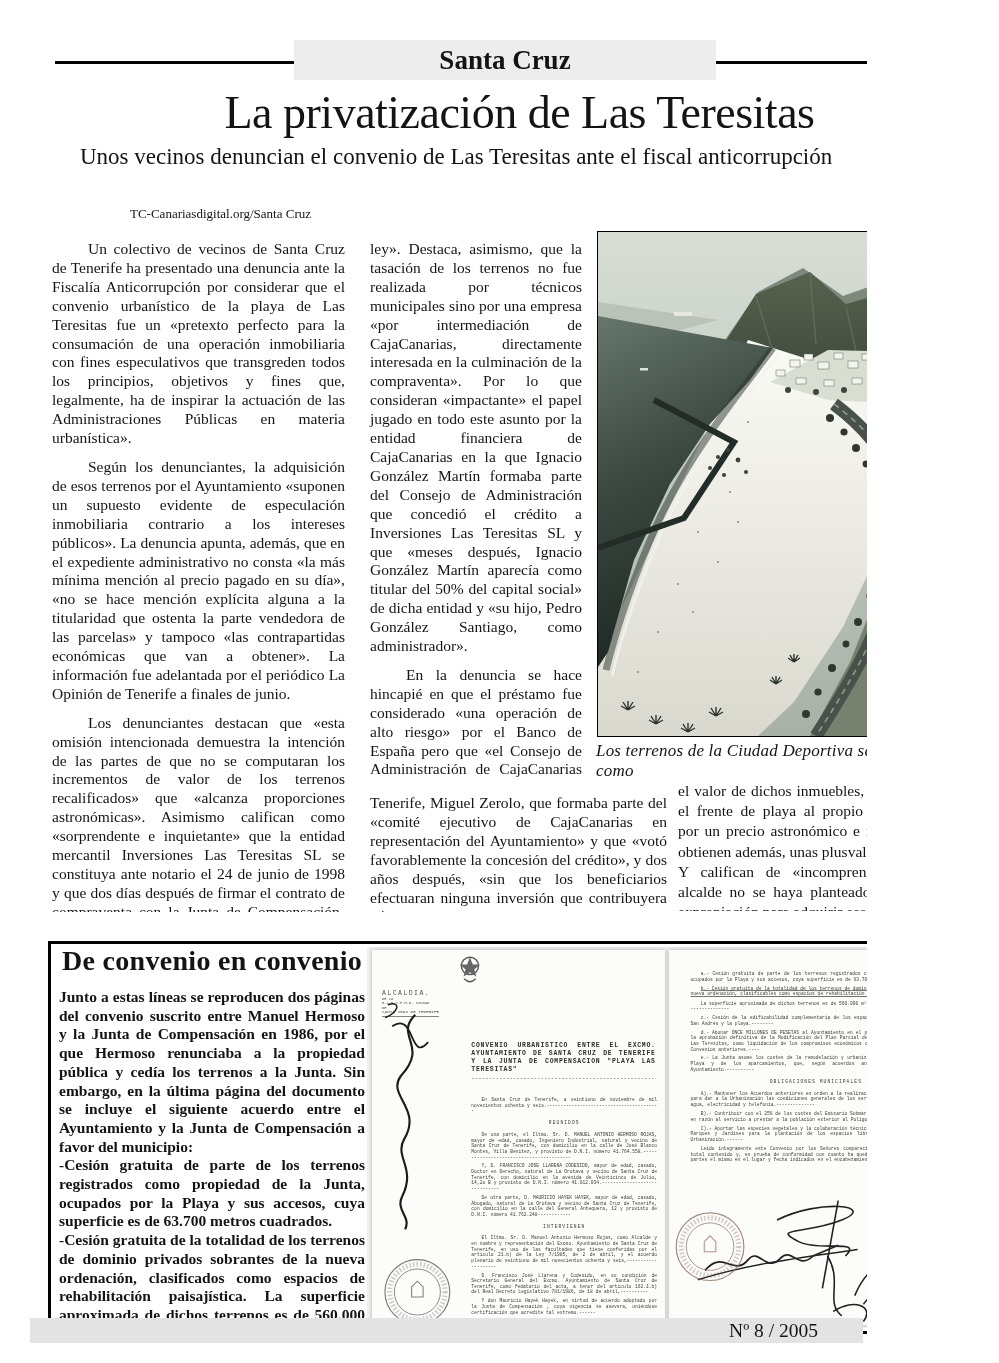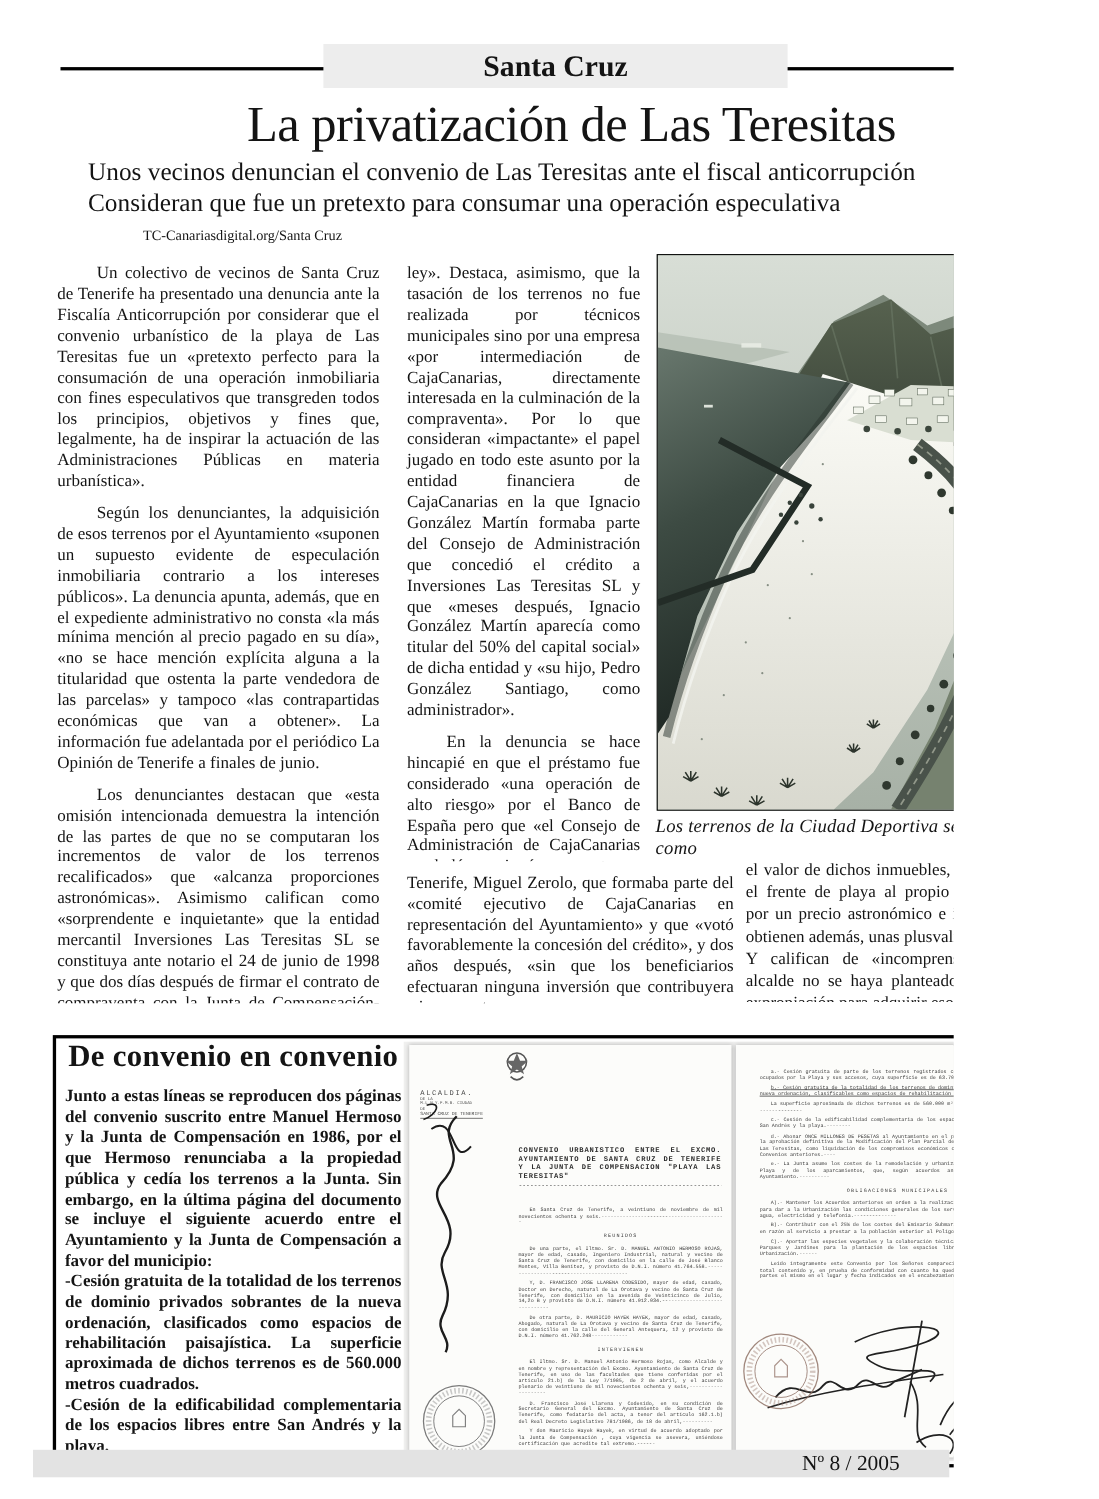--- a/index.html
+++ b/index.html
@@ -67,21 +67,20 @@
 </head>
 <body>
 
 <div class="page">
 
   <div class="mast-rule"></div>
   <div class="section-label">Santa Cruz</div>
   <div class="headline">La privatización de Las Teresitas</div>
   <div class="subhead">
     <div>Unos vecinos denuncian el convenio de Las Teresitas ante el fiscal anticorrupción</div>
-    <div>Consideran que fue un pretexto para consumar una operación especulativa</div>
   </div>
   <div class="byline">TC-Canariasdigital.org/Santa Cruz</div>
 
   <div class="bodycol col1">
     <p class="ind">Un colectivo de vecinos de Santa Cruz de Tenerife ha presentado una denuncia ante la Fiscalía Anticorrupción por considerar que el convenio urbanístico de la playa de Las Teresitas fue un «pretexto perfecto para la consumación de una operación inmobiliaria con fines especulativos que transgreden todos los principios, objetivos y fines que, legalmente, ha de inspirar la actuación de las Administraciones Públicas en materia urbanística».</p>
     <p class="ind">Según los denunciantes, la adquisición de esos terrenos por el Ayuntamiento «suponen un supuesto evidente de especulación inmobiliaria contrario a los intereses públicos». La denuncia apunta, además, que en el expediente administrativo no consta «la más mínima mención al precio pagado en su día», «no se hace mención explícita alguna a la titularidad que ostenta la parte vendedora de las parcelas» y tampoco «las contrapartidas económicas que van a obtener». La información fue adelantada por el periódico La Opinión de Tenerife a finales de junio.</p>
     <p class="ind">Los denunciantes destacan que «esta omisión intencionada demuestra la intención de las partes de que no se computaran los incrementos de valor de los terrenos recalificados» que «alcanza proporciones astronómicas». Asimismo califican como «sorprendente e inquietante» que la entidad mercantil Inversiones Las Teresitas SL se constituya ante notario el 24 de junio de 1998 y que dos días después de firmar el contrato de compraventa con la Junta de Compensación-propietaria y que en esas mismas fechas, la sociedad obtenga un crédito de CajaCanarias, «considerado de alto riesgo», sin que estuviera aún inscrita en el Registro Mercantil, «tal y como ordena la</p>
   </div>
   <div class="bodycol col2">
     <p>ley». Destaca, asimismo, que la tasación de los terrenos no fue realizada por técnicos municipales sino por una empresa «por intermediación de CajaCanarias, directamente interesada en la culminación de la compraventa». Por lo que consideran «impactante» el papel jugado en todo este asunto por la entidad financiera de CajaCanarias en la que Ignacio González Martín formaba parte del Consejo de Administración que concedió el crédito a Inversiones Las Teresitas SL y que «meses después, Ignacio González Martín aparecía como titular del 50% del capital social» de dicha entidad y «su hijo, Pedro González Santiago, como administrador».</p>
@@ -207,20 +206,21 @@
       </g>
       <polygon points="318,428 379,392 379,504 296,504" fill="#343d34"></polygon>
     </svg>
   </figure>
   <div class="caption">Los terrenos de la Ciudad Deportiva se venden ahora como</div>
 
   <section class="cbox">
     <div class="cbox-title">De convenio en convenio</div>
     <div class="cbox-text">
       <p>Junto a estas líneas se reproducen dos páginas del convenio suscrito entre Manuel Hermoso y la Junta de Compensación en 1986, por el que Hermoso renunciaba a la propiedad pública y cedía los terrenos a la Junta. Sin embargo, en la última página del documento se incluye el siguiente acuerdo entre el Ayuntamiento y la Junta de Compensación a favor del municipio:</p>
+      <p>-Cesión gratuita de parte de los terrenos registrados como propiedad de la Junta, ocupados por la Playa y sus accesos, cuya superficie es de 63.700 metros cuadrados.</p>
       <p>-Cesión gratuita de la totalidad de los terrenos de dominio privados sobrantes de la nueva ordenación, clasificados como espacios de rehabilitación paisajística. La superficie aproximada de dichos terrenos es de 560.000 metros cuadrados.</p>
       <p>-Cesión de la edificabilidad complementaria de los espacios libres entre San Andrés y la playa.</p>
     </div>
     <div class="docs-backdrop"></div>
 
     <div class="doc doc-left">
       <div class="doc-scale">
         <svg class="crest-svg" style="left:118px;top:6px" width="36" height="42" viewBox="0 0 36 42">
           <circle cx="18" cy="16" r="12" fill="none" stroke="#555" stroke-width="2"></circle>
           <path d="M18,4 L22,14 L32,14 L24,21 L27,31 L18,25 L9,31 L12,21 L4,14 L14,14 Z" fill="#666"></path>

